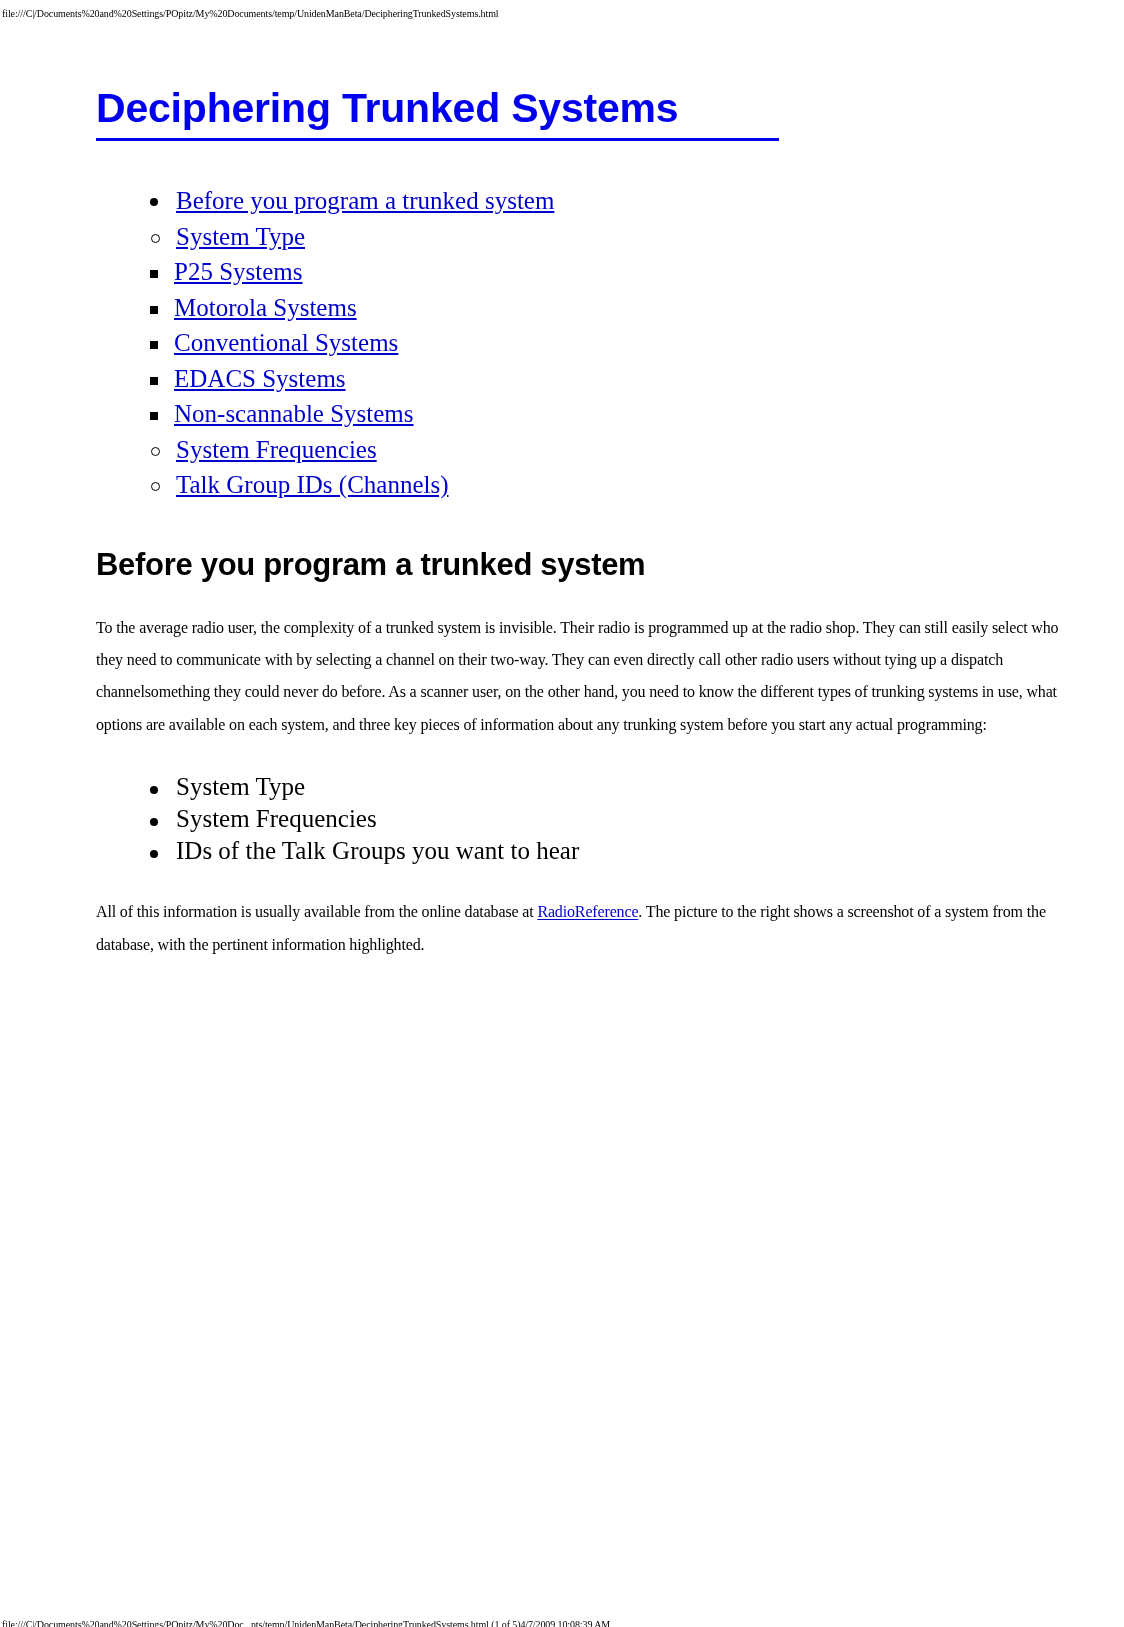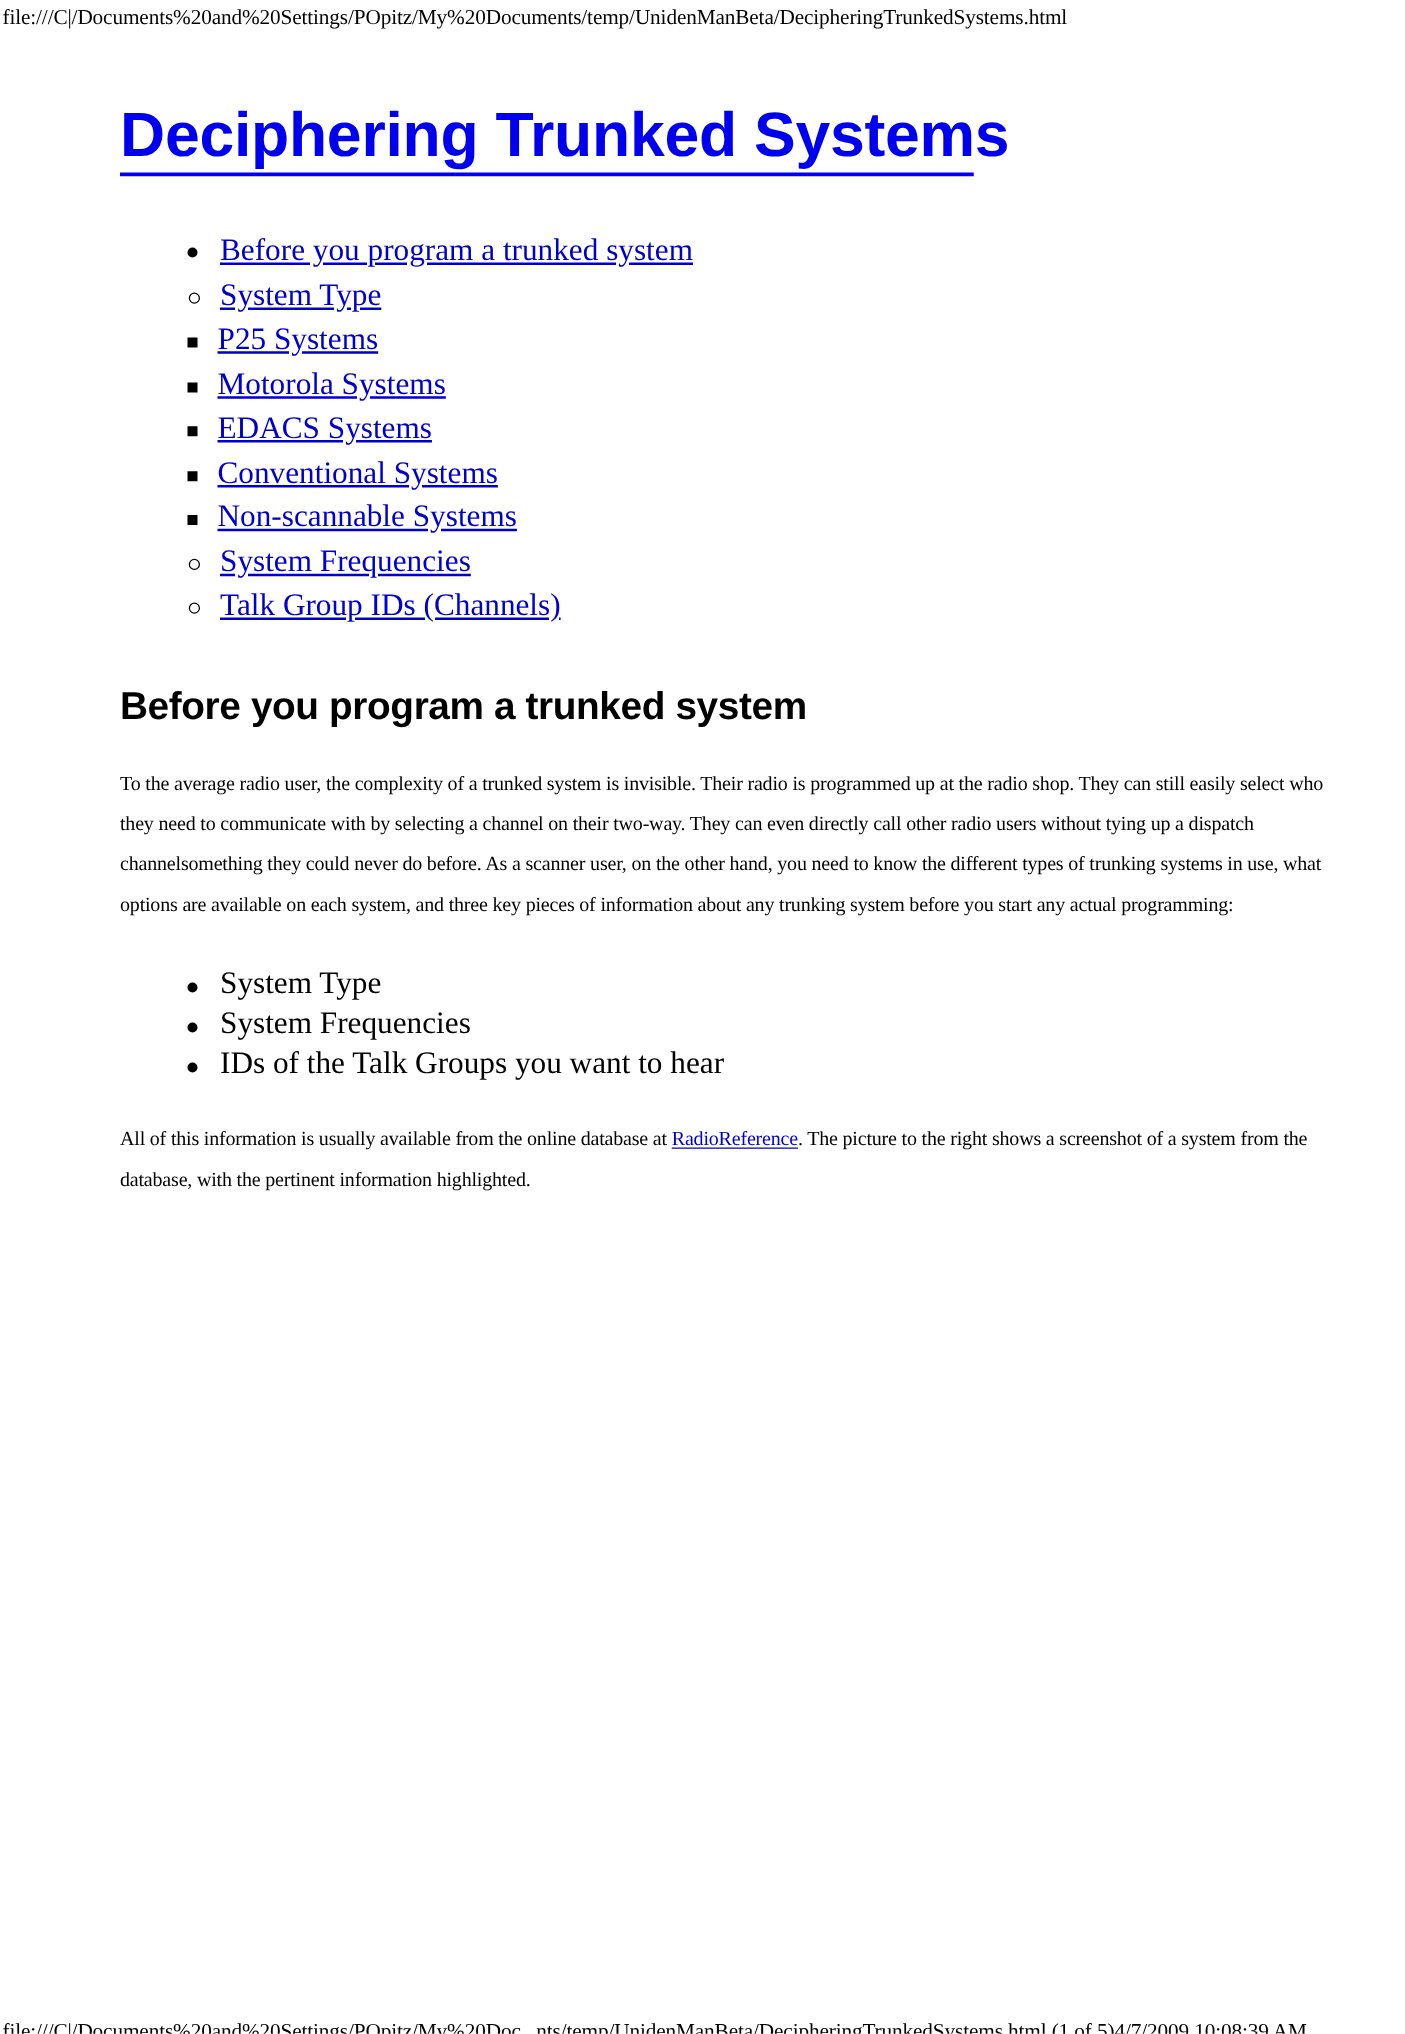--- a/index.html
+++ b/index.html
@@ -14,21 +14,21 @@
     font-family: "Liberation Serif", "DejaVu Serif", serif;
     color: #000000;
     overflow: hidden;
   }
 
   
   .page-url {
     position: absolute;
     left: 2px;
     font-family: "Liberation Serif", "DejaVu Serif", serif;
-    font-size: 17px;
+    font-size: 10px;
     line-height: 15px;
     color: #000000;
     white-space: nowrap;
     letter-spacing: -0.1px;
   }
   .page-url.top { top: 6px; }
   .page-url.bottom { top: 1598px; margin-top: 19px; }
 
   
   .content {
@@ -36,21 +36,21 @@
     left: 96px;
     top: 84px;
     width: 972px;
   }
 
   
   .doc-title {
     margin: 0;
     padding: 0 0 6px 0;
     font-family: "Liberation Sans", "DejaVu Sans", sans-serif;
-    font-size: 50px;
+    font-size: 41px;
     font-weight: bold;
     line-height: 48px;
     color: #0000ee;
     letter-spacing: -0.2px;
   }
   .doc-title-rule {
     width: 683px;
     height: 3px;
     background: #0000ee;
     margin: 0 0 0 0;
@@ -169,26 +169,26 @@
     </li>
 
 
     <li class="toc-l3">
       <span class="bullet bullet-square"></span>
       <a class="tlink" href="#">Motorola Systems</a>
     </li>
 
     <li class="toc-l3">
       <span class="bullet bullet-square"></span>
+      <a class="tlink" href="#">Conventional Systems</a>
+    </li>
+
+    <li class="toc-l3">
+      <span class="bullet bullet-square"></span>
       <a class="tlink" href="#">EDACS Systems</a>
-    </li>
-
-    <li class="toc-l3">
-      <span class="bullet bullet-square"></span>
-      <a class="tlink" href="#">Conventional Systems</a>
     </li>
 
     <li class="toc-l3">
       <span class="bullet bullet-square"></span>
       <a class="tlink" href="#">Non-scannable Systems</a>
     </li>
 
 
     <li class="toc-l2">
       <span class="bullet bullet-circle"></span>

